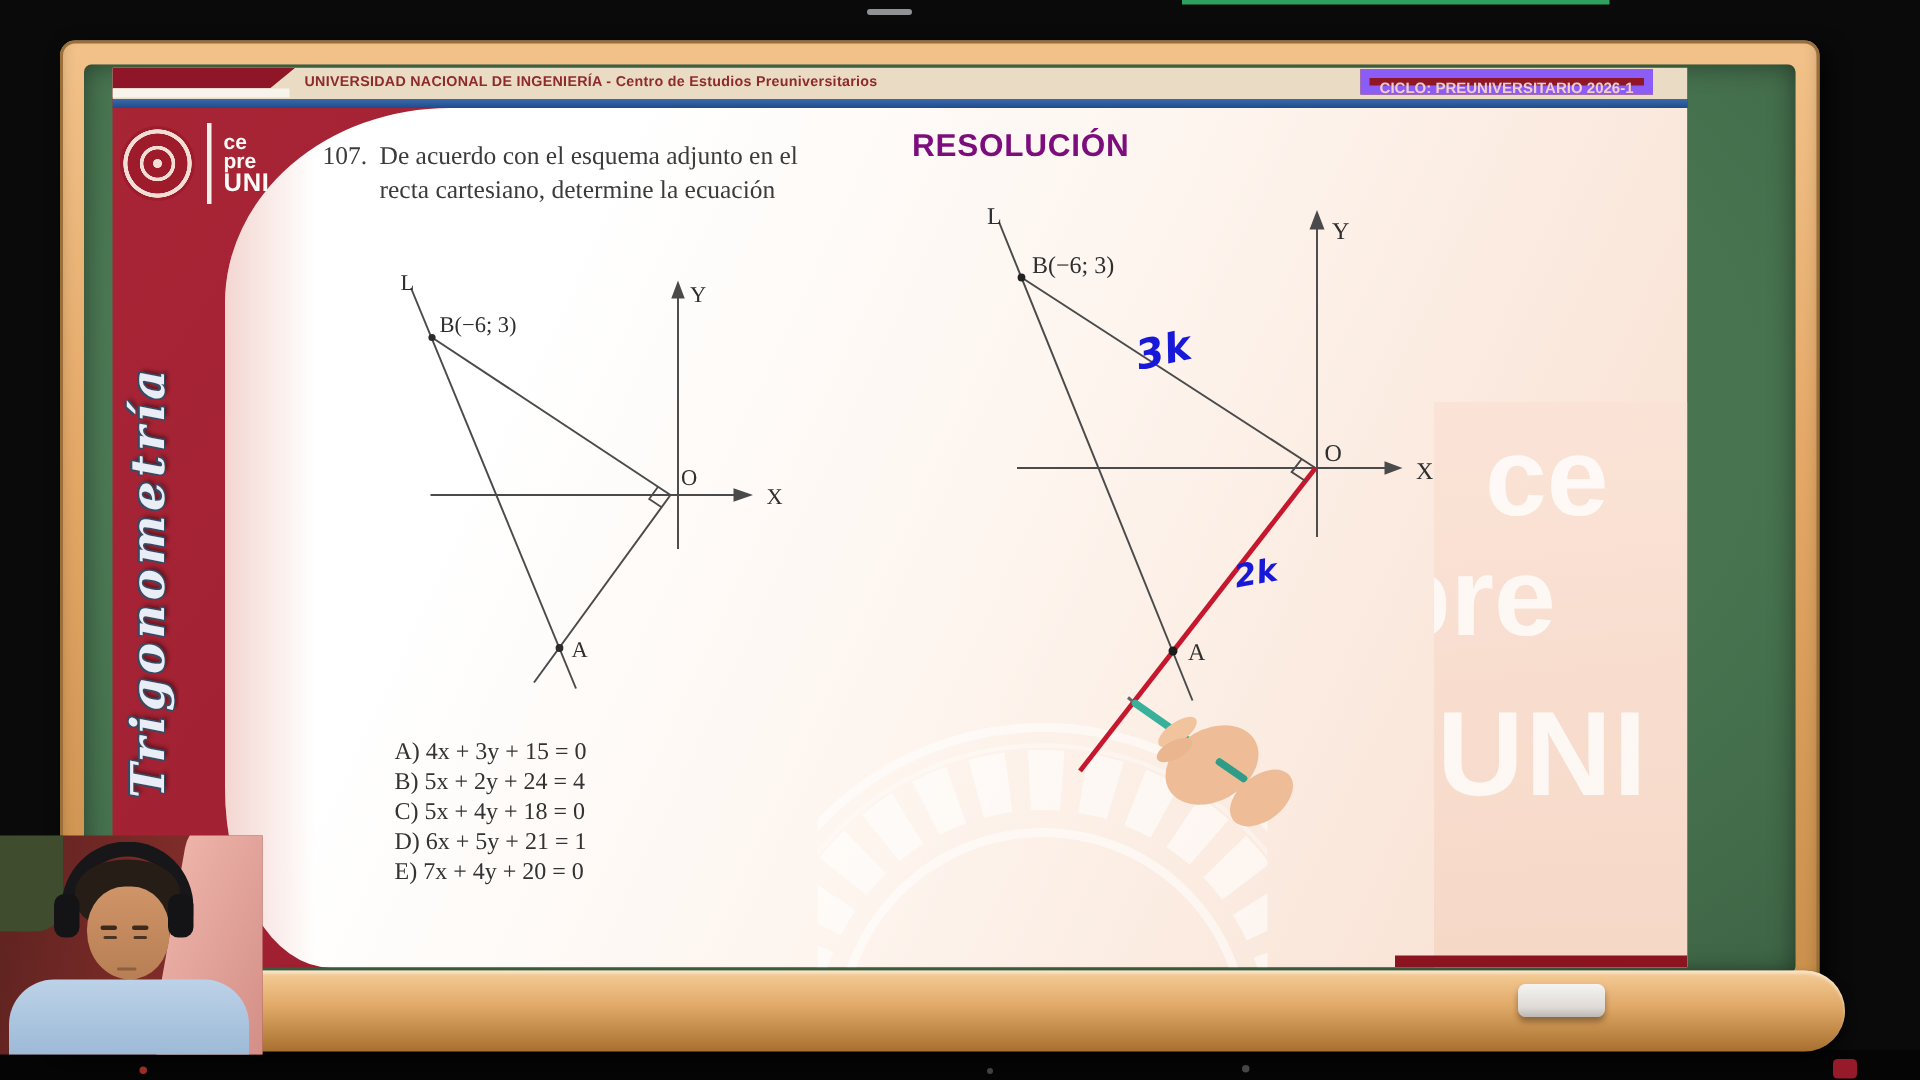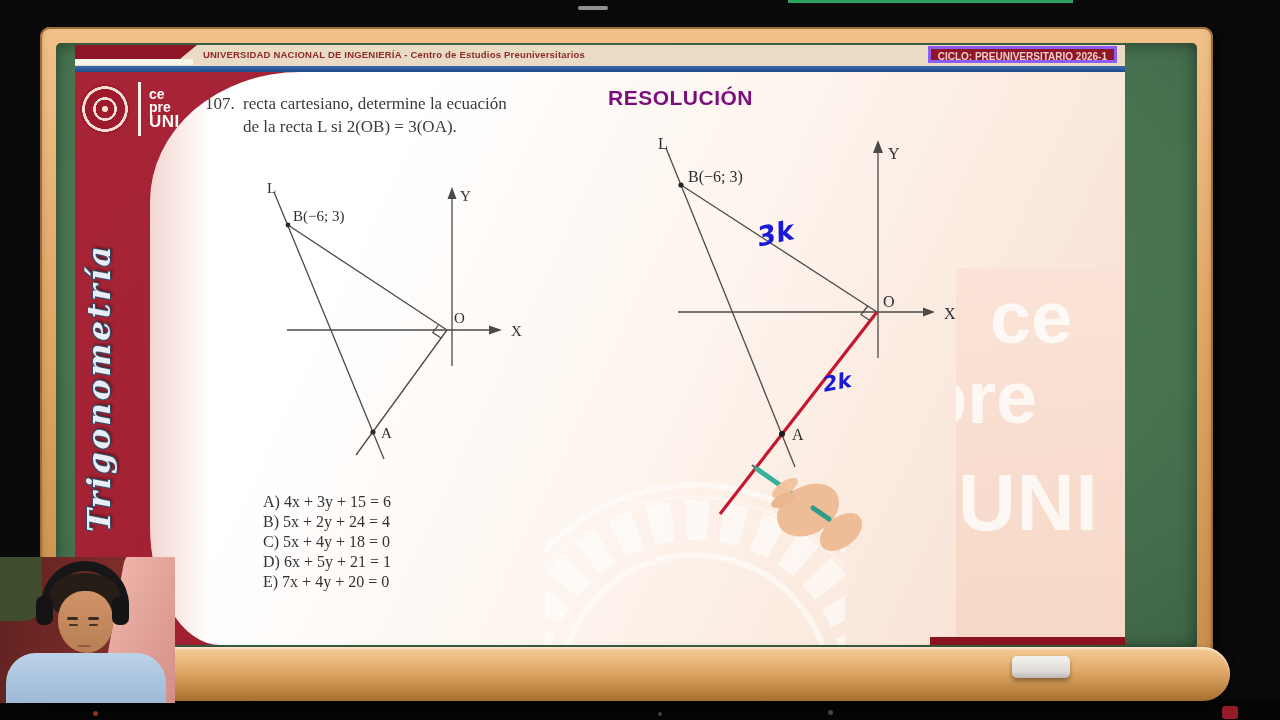--- a/index.html
+++ b/index.html
@@ -31,22 +31,22 @@
   
   .slide { left:75px; top:45px; width:1050px; height:600px; overflow:hidden;
     background:linear-gradient(125deg,#a82536 0%,#9e1f30 45%,#8e1626 100%); z-index:3; }
 
   .slide-header { position:absolute; left:0; top:0; right:0; height:21px; background:#e9dbc4;padding-left:45px; }
   .banner { position:absolute; left:0; top:0; width:122px; height:14px; background:#8e1626;
     clip-path:polygon(0 0,100% 0,86% 100%,0 100%); }
   .banner-white { position:absolute; left:0; top:14px; width:118px; height:6px; background:#f7f4ec; }
   .institution { position:absolute; left:128px; top:4px; font-size:9.5px; font-weight:bold;
     color:#8e2a28; letter-spacing:.2px; white-space:nowrap; }
-  .cycle-badge { position:absolute; right:8px; top:1px; height:17px; line-height:15px; padding:0 7px;
-    background:#8e1626; border:3px solid #8b5cf6; color:#f2cdc9; font-size:10px; font-weight:bold;
+  .cycle-badge { position:absolute; right:23px; top:1px; height:17px; line-height:15px; padding:0 7px;
+    background:#8e1626; border:6px solid #8b5cf6; color:#f2cdc9; font-size:10px; font-weight:bold;
     white-space:nowrap; }
   .blue-line { position:absolute; left:0; top:21px; right:0; height:6px;
     background:linear-gradient(180deg,#3a69ad 0%,#1f4c89 100%); }
 
   
   .logo-block { position:absolute; left:5px; top:33px; width:118px; height:62px; display:flex;
     align-items:center; z-index:3; }
   .seal { width:50px; height:50px; border-radius:50%; flex:0 0 auto;
     background:radial-gradient(circle at 50% 50%, #f3ded6 0 8%, #9e1b2c 9% 26%, #f3ded6 27% 33%, #9e1b2c 34% 56%, #f3ded6 57% 64%, #9e1b2c 65% 78%, #f3ded6 79% 86%, #9e1b2c 87%); }
   .logo-divider { width:3px; height:54px; background:#f6f0ea; margin:0 8px; }
@@ -61,21 +61,21 @@
     z-index:3; }
 
   
   .page { position:absolute; left:75px; top:27px; width:975px; height:573px;
     border-top-left-radius:150px 130px; border-bottom-left-radius:70px 120px;
     background:linear-gradient(115deg,#ffffff 22%,#fdf4ed 55%,#f9e1d3 92%);
     z-index:2; overflow:hidden; }
   .page::before { content:""; position:absolute; left:0; top:0; bottom:0; width:60px;
     border-radius:inherit; background:linear-gradient(90deg,rgba(216,120,100,.30),rgba(255,255,255,0)); }
 
-  .problem { position:absolute; left:55px; top:20px; display:flex;
+  .problem { position:absolute; left:65px; top:20px; display:flex;
     font-family:"Liberation Serif", serif; font-size:17px; color:#3b3b3b; line-height:23px; }
   .p-num { width:38px; font-weight:normal; }
   .resolution-title { position:absolute; left:458px; top:14px; font-size:21px; font-weight:bold;
     color:#7c0d7c; letter-spacing:.5px; }
   .options { position:absolute; left:113px; top:420px; font-family:"Liberation Serif", serif;
     font-size:16px; color:#333; line-height:20px; }
 
   .wm-brand { position:absolute; left:806px; top:196px; width:169px; height:377px; overflow:hidden;
     background:linear-gradient(180deg,rgba(250,227,214,.9) 0%,rgba(246,215,198,.95) 100%); z-index:0; }
   .wm-brand .wl { font-weight:bold; color:rgba(255,255,255,.78); line-height:.92; white-space:nowrap; }
@@ -169,29 +169,29 @@
       <circle cx="150" cy="258" r="193" fill="none" stroke="rgba(255,255,255,.35)" stroke-width="3"></circle>
       <circle cx="150" cy="258" r="170" fill="none" stroke="rgba(255,255,255,.55)" stroke-width="40" stroke-dasharray="22 14"></circle>
       <circle cx="150" cy="258" r="135" fill="none" stroke="rgba(255,255,255,.5)" stroke-width="6"></circle>
     </svg>
 
     <div class="red-strip"></div>
 
     <div class="problem">
       <div class="p-num">107.</div>
       <div>
+        <div>De acuerdo con el esquema adjunto en el</div>
         <div>recta cartesiano, determine la ecuación</div>
-        <div>de la recta L si 2(OB) = 3(OA).</div>
       </div>
     </div>
 
     <div class="resolution-title">RESOLUCIÓN</div>
 
     <div class="options">
-      <div>A) 4x + 3y + 15 = 6</div>
+      <div>A) 4x + 3y + 15 = 0</div>
       <div>B) 5x + 2y + 24 = 4</div>
       <div>C) 5x + 4y + 18 = 0</div>
       <div>D) 6x + 5y + 21 = 1</div>
       <div>E) 7x + 4y + 20 = 0</div>
     </div>
 
     <svg class="diagram svg-left" width="320" height="300" viewBox="0 0 320 300">
       <line x1="62" y1="152" x2="268" y2="152" stroke="#4a4a4a" stroke-width="1.3"></line>
       <polygon points="277,152 264,147.5 264,156.5" fill="#4a4a4a"></polygon>
       <line x1="227" y1="20" x2="227" y2="188" stroke="#4a4a4a" stroke-width="1.3"></line>

